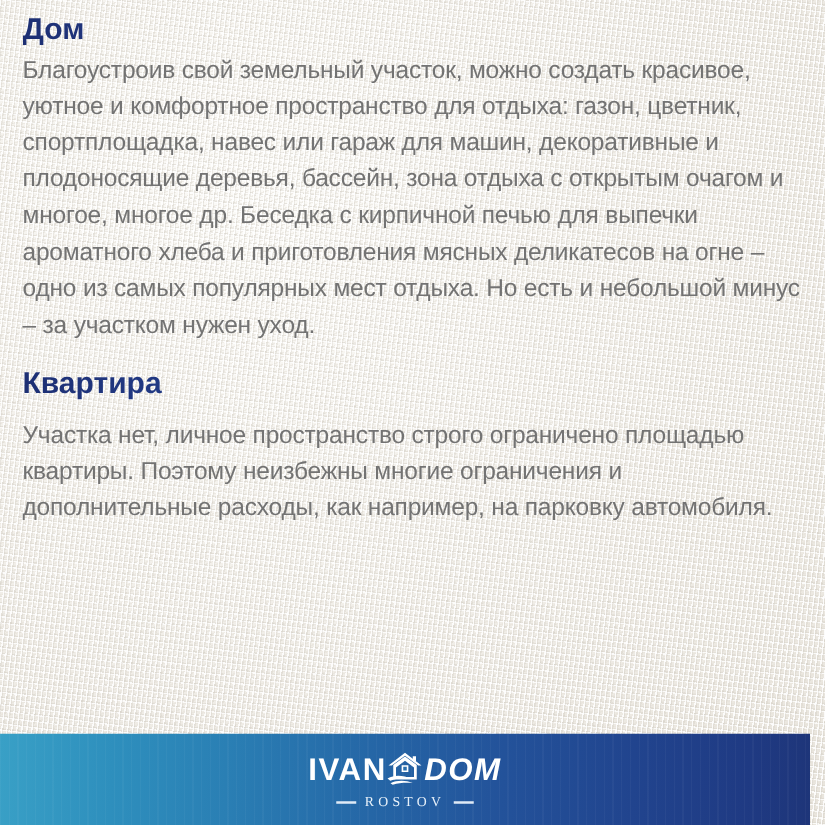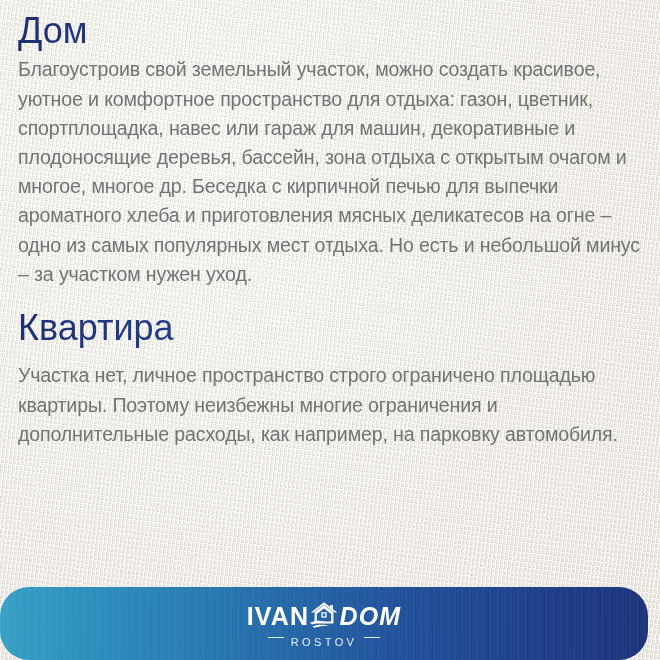--- a/index.html
+++ b/index.html
@@ -55,22 +55,22 @@
     background-clip: text;
     -webkit-text-fill-color: transparent;
     margin-top: 35px;
     text-shadow: 0 1px 0 rgba(255,255,255,0.35);
     line-height: 1.1;
     white-space: nowrap;
   }
 
   
   .section-heading {
-    font-size: 36px;
-    font-weight: normal;
+    font-size: 24px;
+    font-weight: bold;
     line-height: 1.15;
     margin-left: 4px;
     background-image: linear-gradient(95deg, #1d2f73 0%, #24408f 30%, #1f6aa8 65%, #2d94c4 100%);
     -webkit-background-clip: text;
     background-clip: text;
     -webkit-text-fill-color: transparent;
     color: #1d2f73;
   }
 
   #heading-dom { margin-top: 10px; }
@@ -103,21 +103,20 @@
         #2e8fbd 14%,
         #2a7fb4 28%,
         #2566a6 46%,
         #23529a 62%,
         #21448e 78%,
         #1f3a83 92%,
         #1e3579 100%);
     display: flex;
     align-items: center;
     justify-content: center;
-    border-radius: 29px;
   }
 
   .footer-bar::before {
     content: "";
     position: absolute;
     inset: 0;
     background-image:
       repeating-linear-gradient(90deg, rgba(255,255,255,0.035) 0px, rgba(255,255,255,0.035) 1px, rgba(0,0,0,0.0) 1px, rgba(0,0,0,0.0) 7px);
     pointer-events: none;
   }
@@ -149,27 +148,29 @@
     width: 32px;
     height: 30px;
     margin: 0 -2px;
     position: relative;
     top: -2px;
     flex: 0 0 auto;
   }
 
   .logo-sub {
     display: flex;
+    align-items: center;
     justify-content: center;
     gap: 7px;
     margin-top: 5px;
     color: #e9f2fa;
     font-size: 11px;
     letter-spacing: 3.4px;
     font-weight: normal;
+    font-family: Liberation Serif, serif;
   }
 
   .logo-dash {
     display: inline-block;
     width: 16px;
     height: 1.6px;
     background: #dfeaf6;
   }
 
   .logo-sub-text { line-height: 1; }

